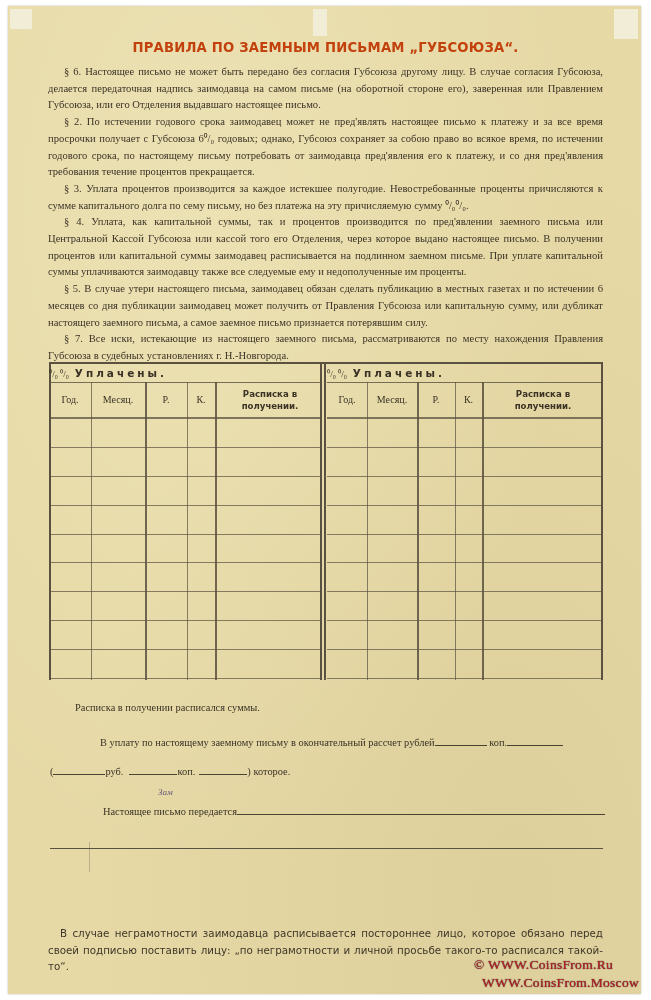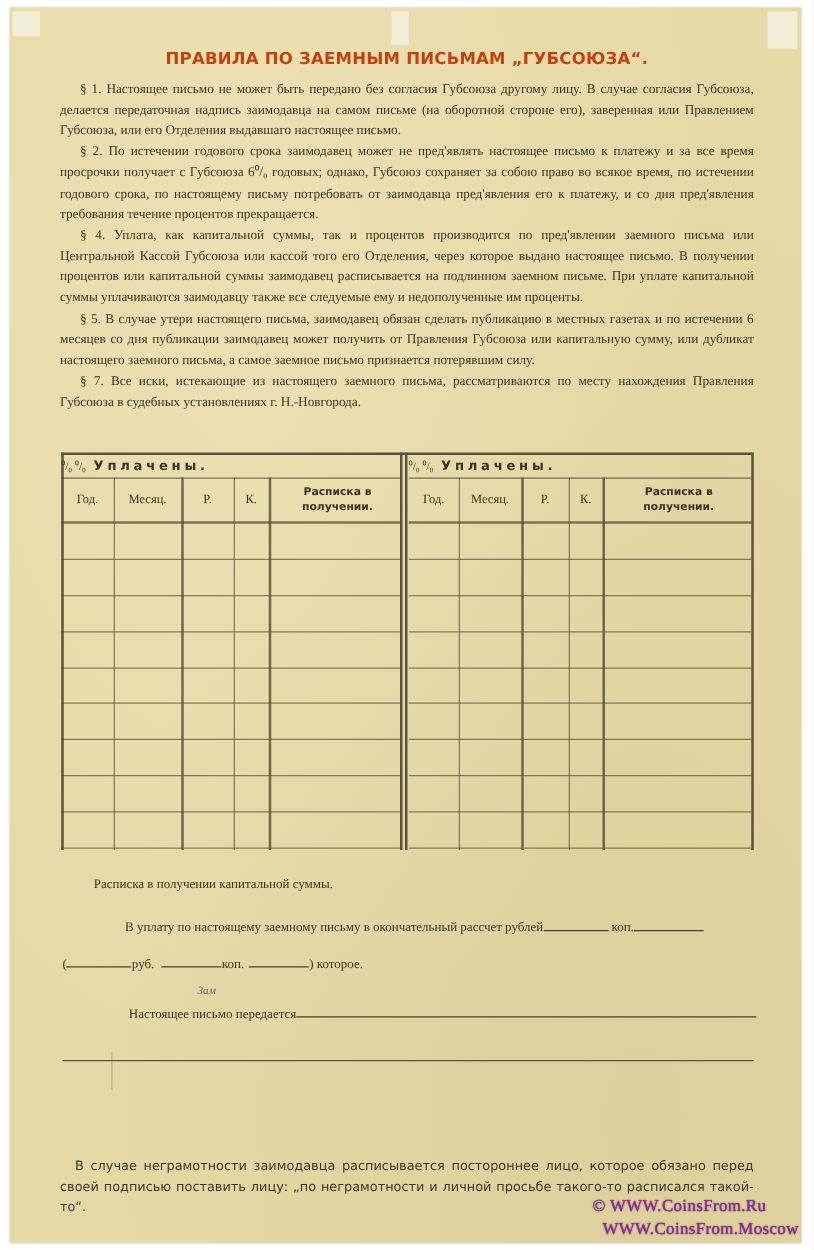--- a/index.html
+++ b/index.html
@@ -43,37 +43,38 @@
   .txt { position: absolute; font-size: 10.4px; color: #3b3326; white-space: nowrap; }
   .blank { display: inline-block; border-bottom: 1px solid #4a4233; vertical-align: baseline; height: 1px; }
   .note {
     position: absolute; left: 48px; top: 925px; width: 555px;
     font-family: "DejaVu Sans", sans-serif; font-size: 10.3px; line-height: 16.5px; color: #3e3629;
     text-align: justify;
   }
   .note p { margin: 0; text-indent: 12px; }
   .wm {
     position: absolute; right: 12px; font-family: "Liberation Serif", serif; font-size: 13.5px;
-    color: #a21caf; text-shadow: 0 0 1px #555, 0 0 1px #555; letter-spacing: 0.3px;
+    color: #b91c1c; text-shadow: 0 0 1px #555, 0 0 1px #555; letter-spacing: 0.3px;
   }
   .scribble { position: absolute; font-size: 9px; color: #6a5a7a; font-style: italic; }
 </style>
 </head>
 <body>
 
 <div class="paper"></div>
 <div class="tape" style="left:10px;top:9px;width:22px;height:20px;"></div>
 <div class="tape" style="left:313px;top:9px;width:14px;height:27px;"></div>
 <div class="tape" style="left:614px;top:9px;width:24px;height:30px;"></div>
 
 <div class="title">ПРАВИЛА ПО ЗАЕМНЫМ ПИСЬМАМ „ГУБСОЮЗА“.</div>
 
 <div class="rules">
-  <p>§ 1. Настоящее письмо не может быть передано без согласия Губсоюза другому лицу. В случае согласия Губсоюза, делается передаточная надпись заимодавца на самом письме (на оборотной стороне его), заверенная или Правлением Губсоюза, или его Отделения выдавшаго настоящее письмо.</p>
+  <p>§ 6. Настоящее письмо не может быть передано без согласия Губсоюза другому лицу. В случае согласия Губсоюза, делается передаточная надпись заимодавца на самом письме (на оборотной стороне его), заверенная или Правлением Губсоюза, или его Отделения выдавшаго настоящее письмо.</p>
   <p>§ 2. По истечении годового срока заимодавец может не пред'являть настоящее письмо к платежу и за все время просрочки получает с Губсоюза 6⁰/₀ годовых; однако, Губсоюз сохраняет за собою право во всякое время, по истечении годового срока, по настоящему письму потребовать от заимодавца пред'явления его к платежу, и со дня пред'явления требования течение процентов прекращается.</p>
+  <p>§ 3. Уплата процентов производится за каждое истекшее полугодие. Невостребованные проценты причисляются к сумме капитального долга по сему письму, но без платежа на эту причисляемую сумму ⁰/₀⁰/₀.</p>
   <p>§ 4. Уплата, как капитальной суммы, так и процентов производится по пред'явлении заемного письма или Центральной Кассой Губсоюза или кассой того его Отделения, через которое выдано настоящее письмо. В получении процентов или капитальной суммы заимодавец расписывается на подлинном заемном письме. При уплате капитальной суммы уплачиваются заимодавцу также все следуемые ему и недополученные им проценты.</p>
   <p>§ 5. В случае утери настоящего письма, заимодавец обязан сделать публикацию в местных газетах и по истечении 6 месяцев со дня публикации заимодавец может получить от Правления Губсоюза или капитальную сумму, или дубликат настоящего заемного письма, а самое заемное письмо признается потерявшим силу.</p>
   <p>§ 7. Все иски, истекающие из настоящего заемного письма, рассматриваются по месту нахождения Правления Губсоюза в судебных установлениях г. Н.-Новгорода.</p>
 </div>
 
 <div id="table-area">
     <div class="line" style="left: 49px; top: 362px; width: 553px; height: 2px;"></div>
     <div class="line" style="left: 49px; top: 382px; width: 272px; height: 1px; opacity: 0.8;"></div>
     <div class="line" style="left: 327px; top: 382px; width: 275px; height: 1px; opacity: 0.8;"></div>
     <div class="line" style="left: 49px; top: 417px; width: 272px; height: 2px; opacity: 0.75;"></div>
@@ -122,21 +123,21 @@
 <div class="col-h" style="left:145px;width:42px;">Р.</div>
 <div class="col-h" style="left:187px;width:28px;">К.</div>
 <div class="col-h receipt" style="left:222px;width:96px;">Расписка в получении.</div>
 
 <div class="col-h" style="left:327px;width:40px;">Год.</div>
 <div class="col-h" style="left:367px;width:50px;">Месяц.</div>
 <div class="col-h" style="left:417px;width:38px;">Р.</div>
 <div class="col-h" style="left:455px;width:27px;">К.</div>
 <div class="col-h receipt" style="left:488px;width:110px;">Расписка в получении.</div>
 
-<div class="txt" style="left:75px;top:702px;">Расписка в получении капитальной суммы.</div>
+<div class="txt" style="left:75px;top:702px;">Расписка в получении расписался суммы.</div>
 
 <div class="txt" style="left:75px;top:737px;margin-left:25px;">
   <span>В уплату по настоящему заемному письму в окончательный рассчет рублей</span><span class="blank" style="width:52px;"></span>
   <span>коп.</span><span class="blank" style="width:56px;"></span>
 </div>
 
 <div class="txt" style="left:50px;top:766px;">
   <span>(</span><span class="blank" style="width:52px;"></span><span>руб.</span><span class="blank" style="width:48px;margin-left:6px;"></span><span>коп.</span><span class="blank" style="width:48px;margin-left:4px;"></span><span>) которое.</span>
 </div>
 

